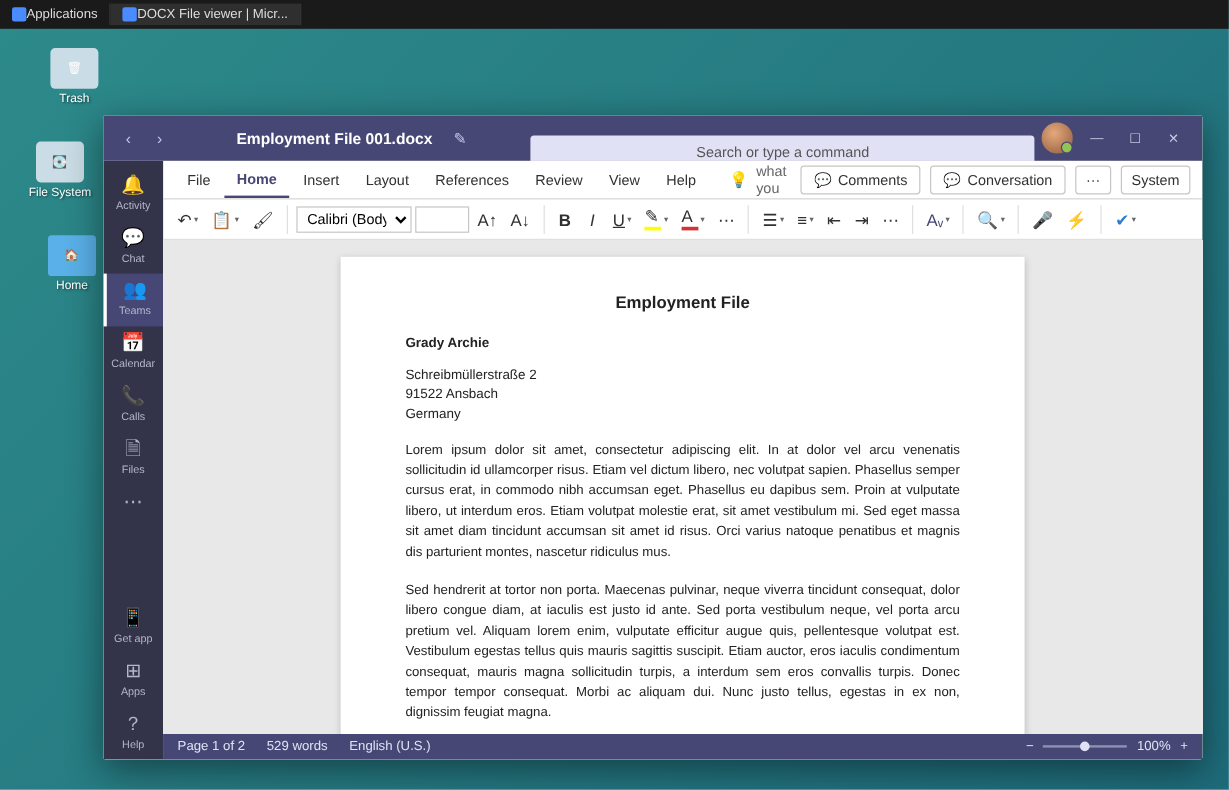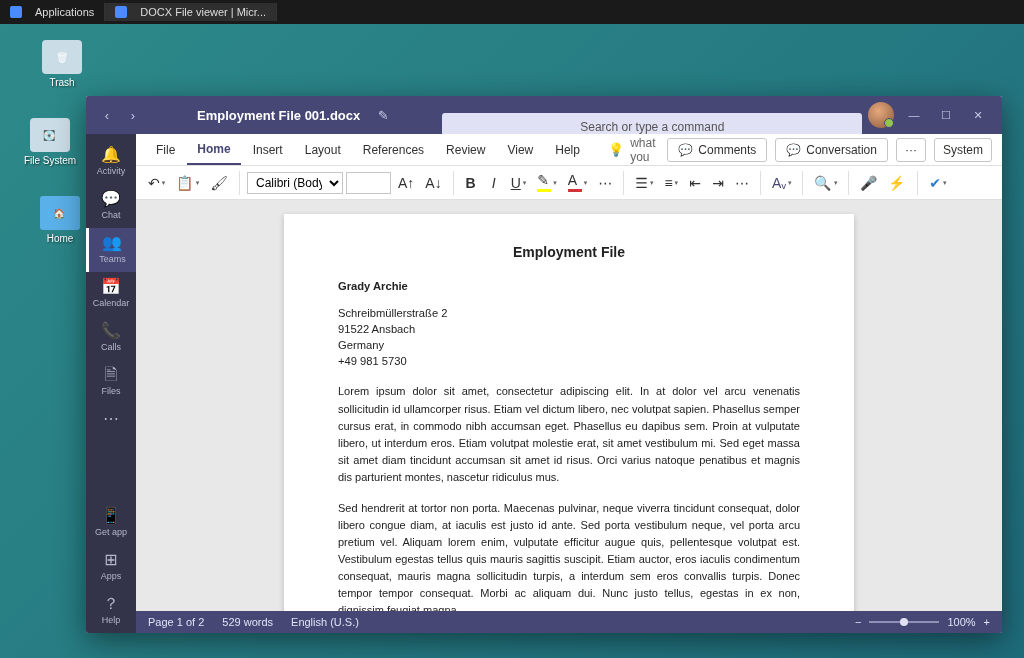--- a/index.html
+++ b/index.html
@@ -1,20 +1,20 @@
 <!DOCTYPE html>
 <html><head>
 <meta charset="utf-8">
 <style>
 * { margin: 0; padding: 0; box-sizing: border-box; }
 body { font-family: "Segoe UI", Arial, sans-serif; width: 1024px; height: 658px; overflow: hidden; background: linear-gradient(135deg, #2d8a8a 0%, #1e6b7a 100%); position: relative; }
 
 
 .os-taskbar { height: 24px; background: #1a1a1a; display: flex; align-items: center; font-size: 11px; color: #ddd; }
-.os-taskbar .tb-item { padding: 3px 10px; display: flex; align-items: center; gap: 13px; border-right: 1px solid #333; }
+.os-taskbar .tb-item { padding: 3px 10px; display: flex; align-items: center; gap: 0; border-right: 1px solid #333; }
 .os-taskbar .tb-item.active { background: #2f2f2f; }
 .tb-icon { width: 12px; height: 12px; background: #4a8cff; border-radius: 2px; display: inline-block; }
 
 
 .desktop-icon { position: absolute; width: 60px; text-align: center; color: #fff; font-size: 10px; cursor: pointer; }
 .desktop-icon .di-glyph { width: 40px; height: 34px; margin: 0 auto 3px; background: rgba(220,230,240,0.9); border-radius: 4px; display:flex; align-items:center; justify-content:center; }
 .desktop-icon .di-glyph.folder { background:#5ab0e8; border-radius:3px; }
 .desktop-icon .di-label { text-shadow: 1px 1px 2px rgba(0,0,0,0.6); }
 
 
@@ -268,21 +268,20 @@
       </div>
 
       <div class="doc-scroll">
         <div class="page">
           <h1>Employment File</h1>
           <div class="contact">
             <strong>Grady Archie</strong>
             <div>Schreibmüllerstraße 2</div>
             <div>91522 Ansbach</div>
             <div>Germany</div>
-            <div>+49 981 5730</div>
           </div>
           <p>Lorem ipsum dolor sit amet, consectetur adipiscing elit. In at dolor vel arcu venenatis sollicitudin id ullamcorper risus. Etiam vel dictum libero, nec volutpat sapien. Phasellus semper cursus erat, in commodo nibh accumsan eget. Phasellus eu dapibus sem. Proin at vulputate libero, ut interdum eros. Etiam volutpat molestie erat, sit amet vestibulum mi. Sed eget massa sit amet diam tincidunt accumsan sit amet id risus. Orci varius natoque penatibus et magnis dis parturient montes, nascetur ridiculus mus.</p>
           <p>Sed hendrerit at tortor non porta. Maecenas pulvinar, neque viverra tincidunt consequat, dolor libero congue diam, at iaculis est justo id ante. Sed porta vestibulum neque, vel porta arcu pretium vel. Aliquam lorem enim, vulputate efficitur augue quis, pellentesque volutpat est. Vestibulum egestas tellus quis mauris sagittis suscipit. Etiam auctor, eros iaculis condimentum consequat, mauris magna sollicitudin turpis, a interdum sem eros convallis turpis. Donec tempor tempor consequat. Morbi ac aliquam dui. Nunc justo tellus, egestas in ex non, dignissim feugiat magna.</p>
 
         </div>
       </div>
 
       <div class="statusbar">
         <span>Page 1 of 2</span>
         <span>529 words</span>

